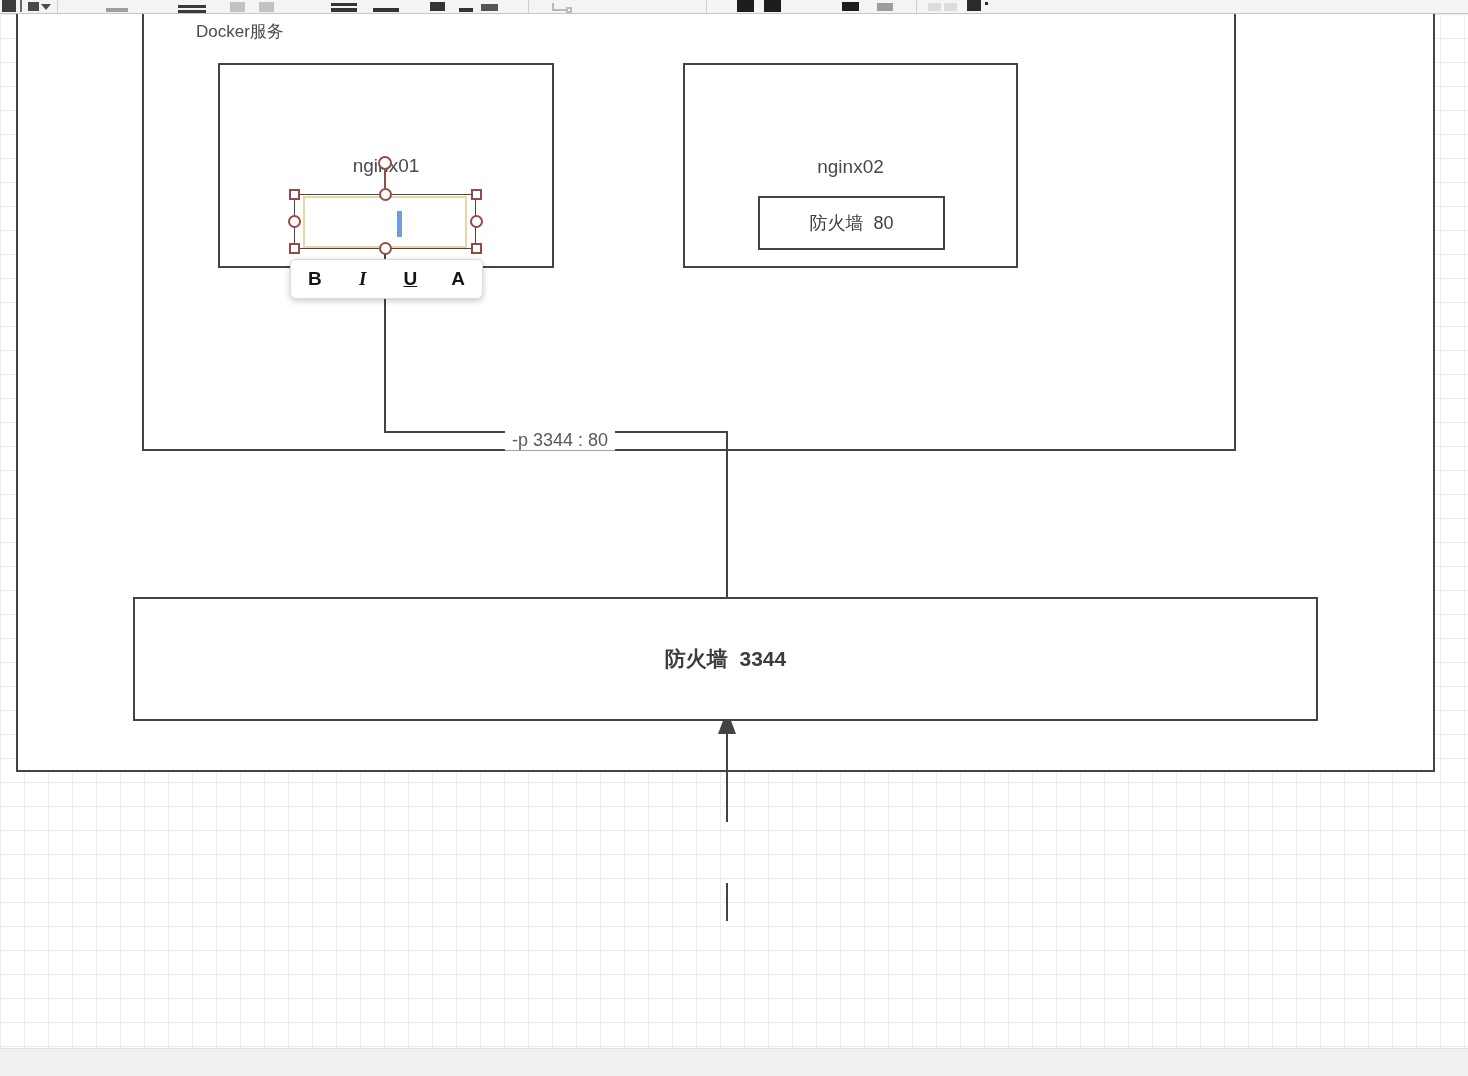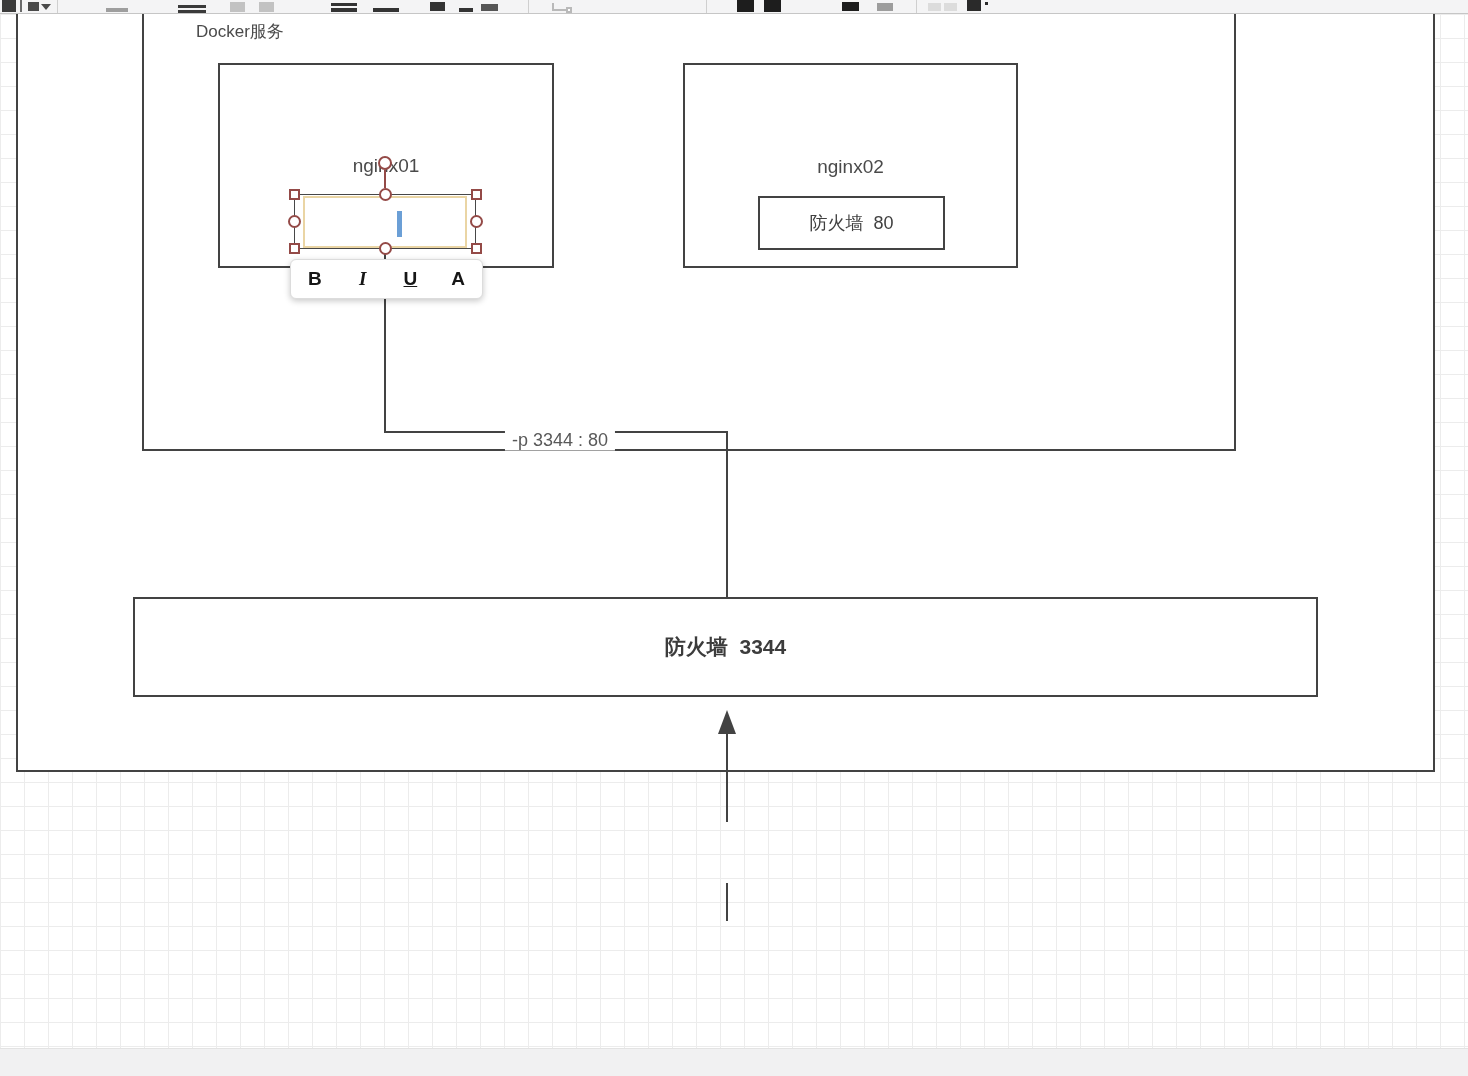--- a/index.html
+++ b/index.html
@@ -129,21 +129,21 @@
   <div class="hci" style="left:379px; top:174px;"></div>
   <div class="hci" style="left:379px; top:228px;"></div>
 
   <div class="fmtbar">
     <span class="fb fb-bold">B</span>
     <span class="fb fb-italic">I</span>
     <span class="fb fb-underline">U</span>
     <span class="fb fb-font">A</span>
   </div>
 
-  <div class="shape flexc cjk" style="left:133px; top:583px; width:1185px; height:100px; z-index:5; font-size:21px; font-weight:700; color:#3c3c3c;">防火墙  3344</div>
+  <div class="shape flexc cjk" style="left:133px; top:583px; width:1185px; height:124px; z-index:5; font-size:21px; font-weight:700; color:#3c3c3c;">防火墙  3344</div>
 
   <div class="arrowhead-up" style="left:718px; top:696px;"></div>
   <div class="conn" style="left:726px; top:720px; width:2px; height:88px;"></div>
 
 
   <div class="conn" style="left:726px; top:869px; width:2px; height:38px;"></div>
 
 
 </div>
 

